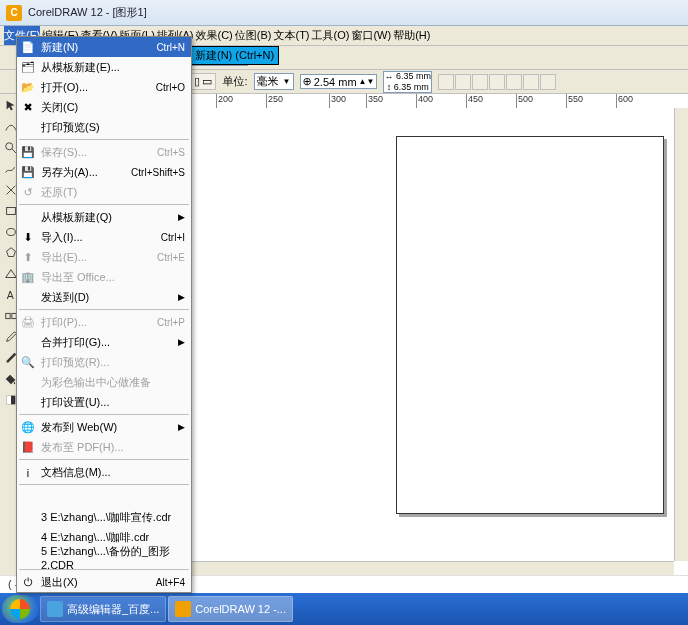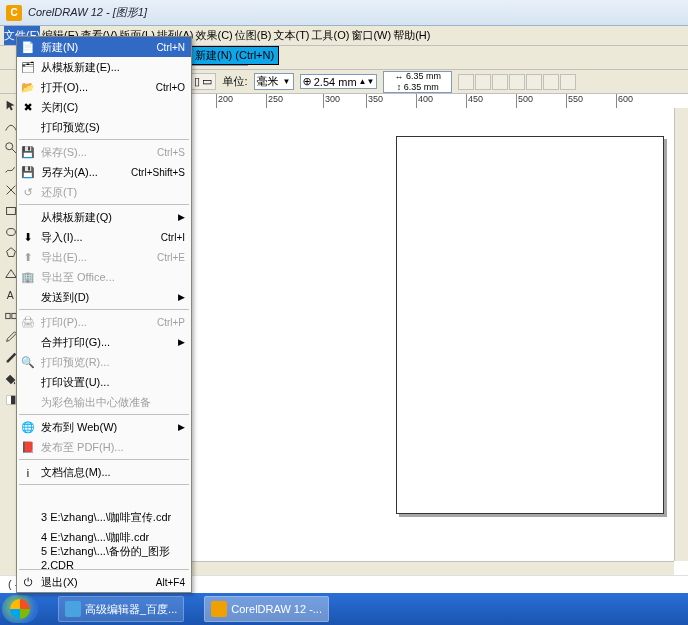--- a/index.html
+++ b/index.html
@@ -1,19 +1,19 @@
 <!DOCTYPE html>
 <html><head>
 <meta charset="utf-8">
 <style>
 * { margin: 0; padding: 0; box-sizing: border-box; font-family: "Microsoft YaHei", Tahoma, sans-serif; }
 body { width: 688px; height: 625px; background: #fff; overflow: hidden; font-size: 11px; position: relative; }
 .titlebar { height: 26px; background: linear-gradient(#e8f0f8,#d6e4f2); display: flex; align-items: center; padding: 0 6px; border-bottom: 1px solid #9db3c8; }
 .titlebar .logo { width: 16px; height: 16px; background: #f0a000; border-radius: 2px; margin-right: 6px; display: inline-flex; align-items: center; justify-content: center; color: #fff; font-weight: bold; font-size: 10px; }
-.titlebar .title { color: #223; font-style: italic; }
+.titlebar .title { color: #223; }
 .menubar { height: 20px; background: #ece9d8; display: flex; align-items: center; padding: 0 4px; gap: 2px; border-bottom: 1px solid #c0c0c0; }
 .menubar .mi { padding: 2px 0; cursor: default; }
 .menubar .mi.active { background: #316ac5; color: #fff; }
 .toolbar1 { height: 24px; background: #ece9d8; border-bottom: 1px solid #c0c0c0; display: flex; align-items: center; padding-left: 190px; gap: 4px; }
 .tooltip { position: absolute; left: 190px; top: 46px; background: #0ea5e9; border: 1px solid #000; padding: 1px 4px; font-size: 11px; z-index: 30; }
 .zoombox { border: 1px solid #7f9db9; padding: 1px 2px; background: #fff; width: 58px; display: flex; align-items: center; justify-content: space-between; }
 .zoombox .arr { font-size: 8px; }
 .toolbar2 { height: 24px; background: #ece9d8; border-bottom: 1px solid #c0c0c0; display: flex; align-items: center; padding-left: 190px; gap: 6px; }
 .tb2-grp { display: flex; align-items: center; gap: 2px; border: 1px solid #c0c0c0; padding: 1px 3px; background: #f4f2e8; }
 .tb2-sel { border: 1px solid #7f9db9; background: #fff; padding: 0 2px; display: flex; align-items: center; justify-content: space-between; }
@@ -29,21 +29,21 @@
 .ruler-h .tick { position: absolute; top: 0; height: 14px; border-left: 1px solid #888; padding-left: 1px; }
 .ruler-v { position: absolute; left: 0; top: 14px; bottom: 14px; width: 14px; background: #fff; border-right: 1px solid #888; }
 .canvas-inner { position: absolute; left: 14px; top: 14px; right: 14px; bottom: 14px; background: #fff; }
 .page { position: absolute; left: 360px; top: 28px; width: 268px; height: 378px; background: #fff; border: 1px solid #333; box-shadow: 3px 3px 0 rgba(0,0,0,.35); }
 .hscroll { position: absolute; left: 14px; right: 14px; bottom: 0; height: 14px; background: #ece9d8; border-top: 1px solid #c0c0c0; display: flex; align-items: center; font-size: 10px; }
 .hscroll .btn { width: 14px; height: 12px; border: 1px solid #999; background: #f4f2e8; text-align: center; line-height: 10px; font-size: 9px; }
 .hscroll .pginfo { padding: 0 6px; }
 .hscroll .tab { border: 1px solid #999; border-bottom: none; background: #fff; padding: 0 6px; margin-left: 4px; border-radius: 3px 3px 0 0; }
 .vscroll { position: absolute; right: 0; top: 14px; bottom: 14px; width: 14px; background: #ece9d8; border-left: 1px solid #c0c0c0; }
 .statusbar { position: absolute; left: 0; right: 0; bottom: 32px; height: 18px; background: #fff; padding: 2px 8px; font-size: 11px; color: #333; border-top: 1px solid #e0e0e0; }
-.taskbar { position: absolute; left: 0; right: 0; bottom: 0; height: 32px; background: linear-gradient(#2a6fd6,#1a54b0); display: flex; align-items: center; padding: 0 2px; gap: 20px; }
+.taskbar { position: absolute; left: 0; right: 0; bottom: 0; height: 32px; background: linear-gradient(#2a6fd6,#1a54b0); display: flex; align-items: center; padding: 0 2px; gap: 2px; }
 .startbtn { width: 36px; height: 28px; border-radius: 14px; background: radial-gradient(circle at 40% 40%, #7ecf5f, #2a6fd6 70%); display: flex; align-items: center; justify-content: center; }
 .startbtn .orb { width: 20px; height: 20px; border-radius: 50%; background: conic-gradient(#f25022 0 25%, #7fba00 0 50%, #00a4ef 0 75%, #ffb900 0 100%); }
 .taskbtn { height: 26px; background: rgba(255,255,255,.15); border: 1px solid rgba(255,255,255,.25); border-radius: 2px; display: flex; align-items: center; padding: 0 6px; color: #fff; font-size: 11px; gap: 4px; }
 .taskbtn.active { background: rgba(255,255,255,.35); }
 .taskbtn .tic { width: 16px; height: 16px; background: #4aa3df; border-radius: 2px; }
 .dropdown { position: absolute; left: 16px; top: 36px; width: 176px; background: #fafafa; border: 1px solid #8a867a; box-shadow: 2px 2px 4px rgba(0,0,0,.3); z-index: 50; }
 .dropdown .row { display: flex; align-items: center; height: 20px; padding: 0 6px 0 24px; position: relative; color: #000; cursor: default; }
 .dropdown .row.hi { background: #316ac5; color: #fff; }
 .dropdown .row.dis { color: #a0a0a0; }
 .dropdown .row .sc { margin-left: auto; font-size: 10px; }
@@ -89,21 +89,21 @@
   <span>单位:</span>
   <div class="tb2-sel" style="width:40px">
     <span>毫米</span>
     <span style="font-size:8px">▼</span>
   </div>
   <div class="tb2-spin">
     <span>⊕</span>
     <span>2.54 mm</span>
     <span style="font-size:8px">▲▼</span>
   </div>
-  <div class="tb2-spin" style="flex-direction:column;font-size:9px;line-height:9px;padding:0 10px">
+  <div class="tb2-spin" style="flex-direction:column;font-size:9px;line-height:9px;padding:0 0">
     <span><span>↔</span> <span>6.35 mm</span></span>
     <span><span>↕</span> <span>6.35 mm</span></span>
   </div>
   <div class="tb2-icons">
     <div class="ti"></div>
     <div class="ti"></div>
     <div class="ti"></div>
     <div class="ti"></div>
     <div class="ti"></div>
     <div class="ti"></div>
@@ -192,21 +192,21 @@
         </svg>
       </div>
   </div>
 
   <div class="canvaswrap">
     <div class="ruler-h">
       <span class="tick" style="left:80px">100</span>
       <span class="tick" style="left:130px">150</span>
       <span class="tick" style="left:180px">200</span>
       <span class="tick" style="left:230px">250</span>
-      <span class="tick" style="left:287px">300</span>
+      <span class="tick" style="left:293px">300</span>
       <span class="tick" style="left:330px">350</span>
       <span class="tick" style="left:380px">400</span>
       <span class="tick" style="left:430px">450</span>
       <span class="tick" style="left:480px">500</span>
       <span class="tick" style="left:530px">550</span>
       <span class="tick" style="left:580px">600</span>
     </div>
     <div class="ruler-v"></div>
     <div class="canvas-inner">
       <div class="page"></div>
@@ -295,27 +295,27 @@
     </div>
   <div class="row">
       <span class="ic"></span>
       <span>合并打印(G)...</span>
       <span class="sub">▶</span>
     </div>
   <div class="row dis">
       <span class="ic">🔍</span>
       <span>打印预览(R)...</span>
     </div>
+  <div class="row dis">
+      <span class="ic"></span>
+      <span>为彩色输出中心做准备</span>
+    </div>
   <div class="row">
       <span class="ic"></span>
       <span>打印设置(U)...</span>
-    </div>
-  <div class="row dis">
-      <span class="ic"></span>
-      <span>为彩色输出中心做准备</span>
     </div>
   <div class="sep"></div>
   <div class="row">
       <span class="ic">🌐</span>
       <span>发布到 Web(W)</span>
       <span class="sub">▶</span>
     </div>
   <div class="row dis">
       <span class="ic">📕</span>
       <span>发布至 PDF(H)...</span>

